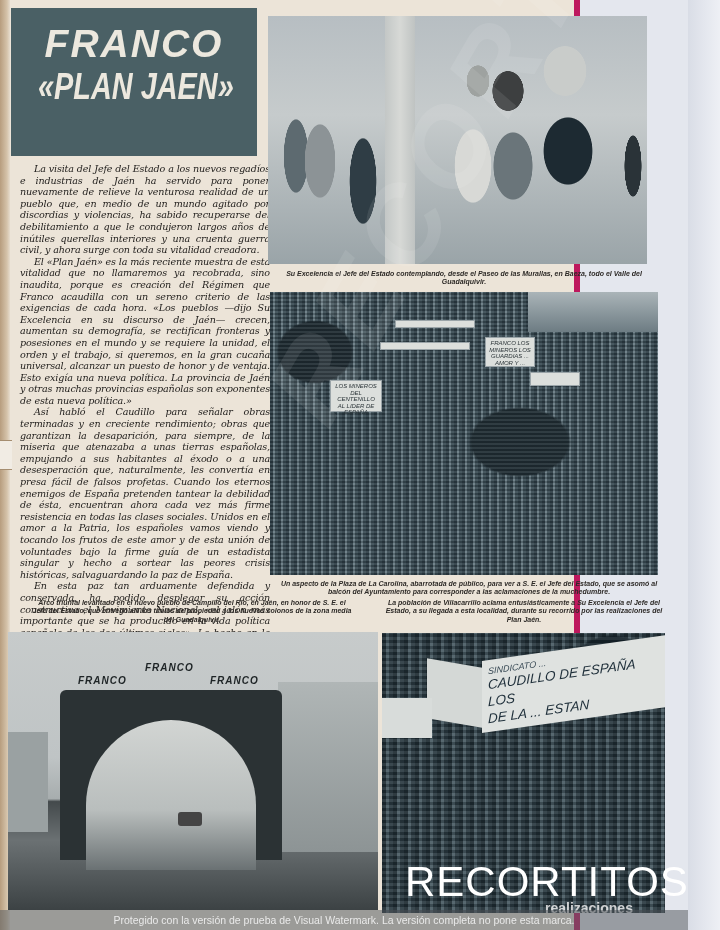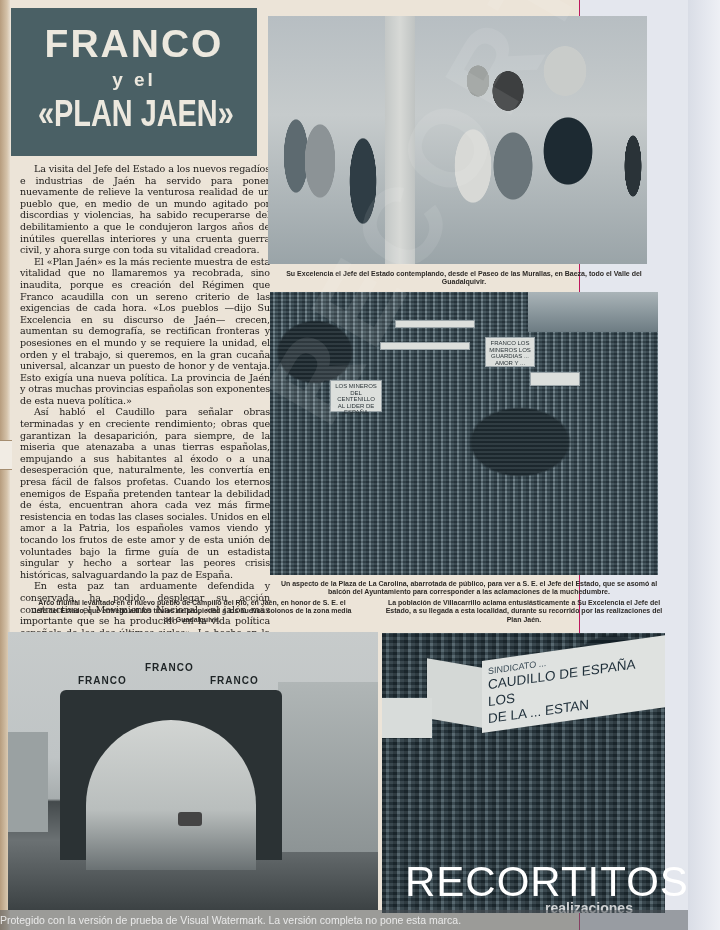--- a/index.html
+++ b/index.html
@@ -2,21 +2,22 @@
 <html><head>
   <meta charset="utf-8">
   <style>
     * { box-sizing: border-box; margin: 0; padding: 0; }
     html, body { width: 720px; height: 930px; overflow: hidden; }
     body { background: #e4e7ee; position: relative; font-family: "DejaVu Serif", serif; }
 
     .page {
       position: absolute; left: 0; top: 0; width: 580px; height: 930px;
       background: #ece4d8;
-      border-right: 1px solid #be185d;
+      border-right: 6px solid #be185d;
+      font-style: italic;
     }
     .page-edge {
       position: absolute; left: 0; top: 0; width: 10px; height: 930px;
       background: linear-gradient(90deg, #b79d7e 0%, #d5c3aa 70%, #e6dccd 100%);
     }
     .page-edge .tape {
       position: absolute; left: 0; top: 440px; width: 12px; height: 30px;
       background: #f1ece4; border-top: 1px solid #a58d70; border-bottom: 1px solid #a58d70;
     }
     .right-bg {
@@ -180,36 +181,35 @@
     }
     .wm-todocoleccion {
       position: absolute; left: 545px; top: 900px;
       font-family: "Liberation Sans", sans-serif; font-weight: bold; font-size: 14px;
       color: rgba(235,235,235,0.85); z-index: 6;
     }
     .wm-notice {
       position: absolute; left: 0; top: 910px; width: 688px; height: 20px;
       background: rgba(90,95,100,0.55);
       font-family: "Liberation Sans", sans-serif; font-size: 10.5px;
-      color: rgba(240,240,240,0.92); text-align: left; line-height: 20px; z-index: 6;
+      color: rgba(240,240,240,0.92); text-align: center; line-height: 20px; z-index: 6;
     }
   </style>
 </head>
 <body>
 
 <div class="right-bg"></div>
 
 <div class="page">
   <div class="page-edge">
     <div class="tape"></div>
   </div>
 
   <div class="title-block">
     <div class="t1">FRANCO</div>
-    <div class="t2">y el</div>
     <div class="t3">«PLAN JAEN»</div>
   </div>
 
   <div class="article">
     <p>La visita del Jefe del Estado a los nuevos regadíos e industrias de Jaén ha servido para poner nuevamente de relieve la venturosa realidad de un pueblo que, en medio de un mundo agitado por discordias y violencias, ha sabido recuperarse del debilitamiento a que le condujeron largos años de inútiles querellas interiores y una cruenta guerra civil, y ahora surge con toda su vitalidad creadora.</p>
     <p>El «Plan Jaén» es la más reciente muestra de esta vitalidad que no llamaremos ya recobrada, sino inaudita, porque es creación del Régimen que Franco acaudilla con un sereno criterio de las exigencias de cada hora. «Los pueblos —dijo Su Excelencia en su discurso de Jaén— crecen, aumentan su demografía, se rectifican fronteras y posesiones en el mundo y se requiere la unidad, el orden y el trabajo, si queremos, en la gran cucaña universal, alcanzar un puesto de honor y de ventaja. Esto exigía una nueva política. La provincia de Jaén y otras muchas provincias españolas son exponentes de esta nueva política.»</p>
     <p>Así habló el Caudillo para señalar obras terminadas y en creciente rendimiento; obras que garantizan la desaparición, para siempre, de la miseria que atenazaba a unas tierras españolas, empujando a sus habitantes al éxodo o a una desesperación que, naturalmente, les convertía en presa fácil de falsos profetas. Cuando los eternos enemigos de España pretenden tantear la debilidad de ésta, encuentran ahora cada vez más firme resistencia en todas las clases sociales. Unidos en el amor a la Patria, los españoles vamos viendo y tocando los frutos de este amor y de esta unión de voluntades bajo la firme guía de un estadista singular y hecho a sortear las peores crisis históricas, salvaguardando la paz de España.</p>
     <p>En esta paz tan arduamente defendida y conservada, ha podido desplegar su acción constructiva el Movimiento Nacional, «el jalón más importante que se ha producido en la vida política española de los dos últimos siglos». Lo hecho en la provincia de Jaén —a la que se le dio la primacía por ser una de las zonas más abandonadas de España y la de problemas más urgentes— se irá efectuando en las demás y en la medida de sus necesidades. Así lo anunció Franco y así se hará. Quienes contemplen lo realizado en Jaén no tendrán de ello la menor duda.</p>
   </div>
 

